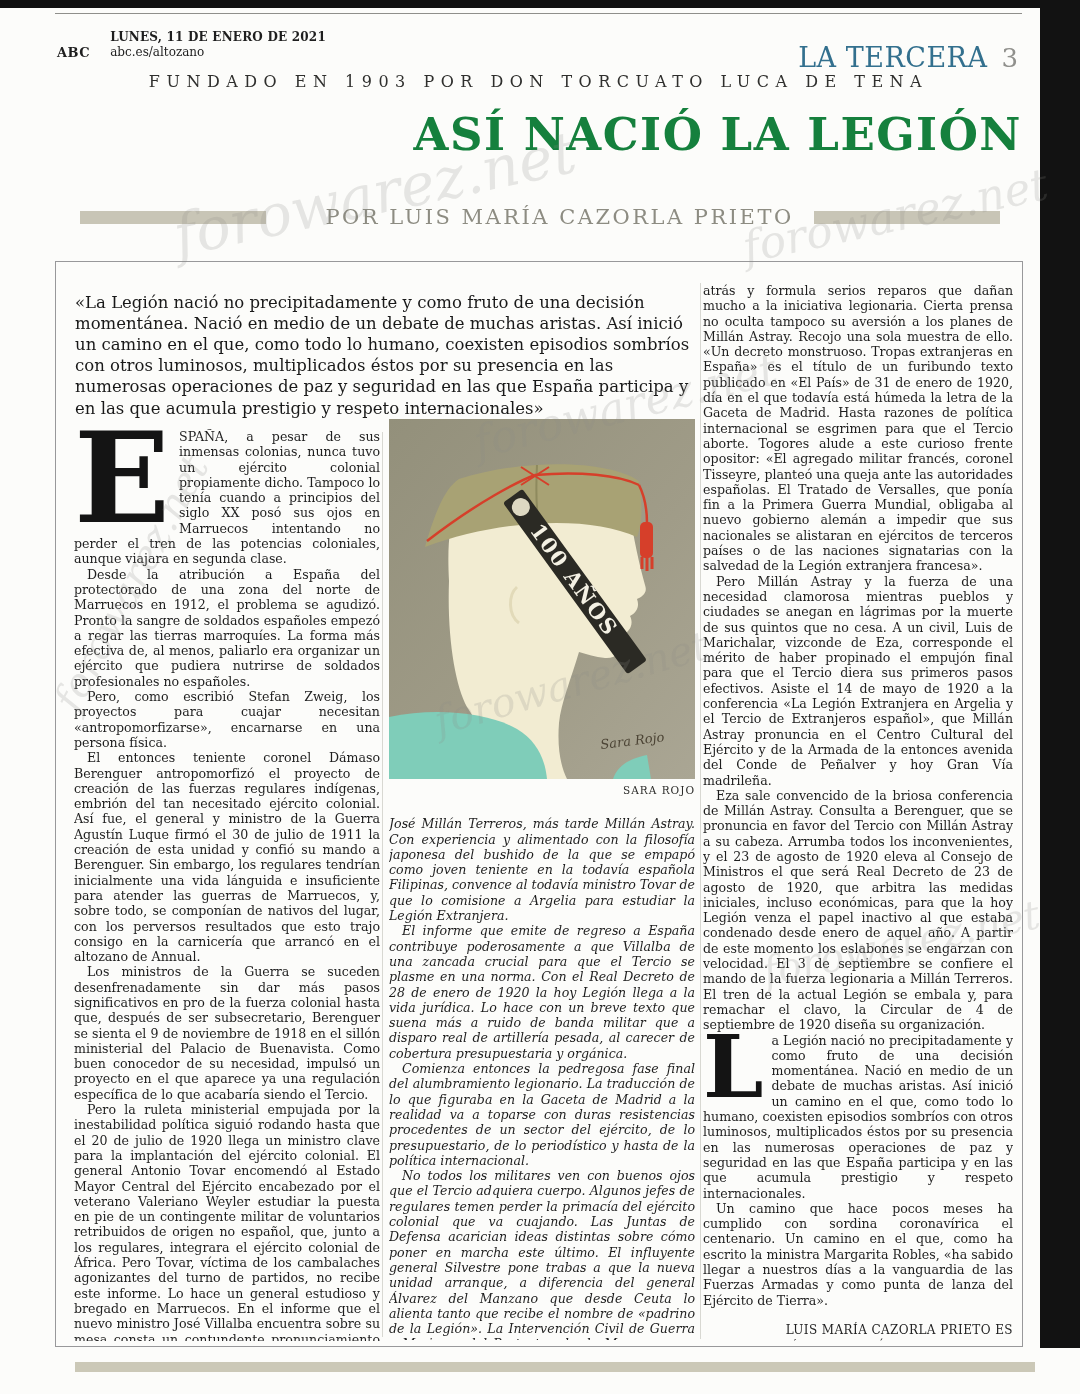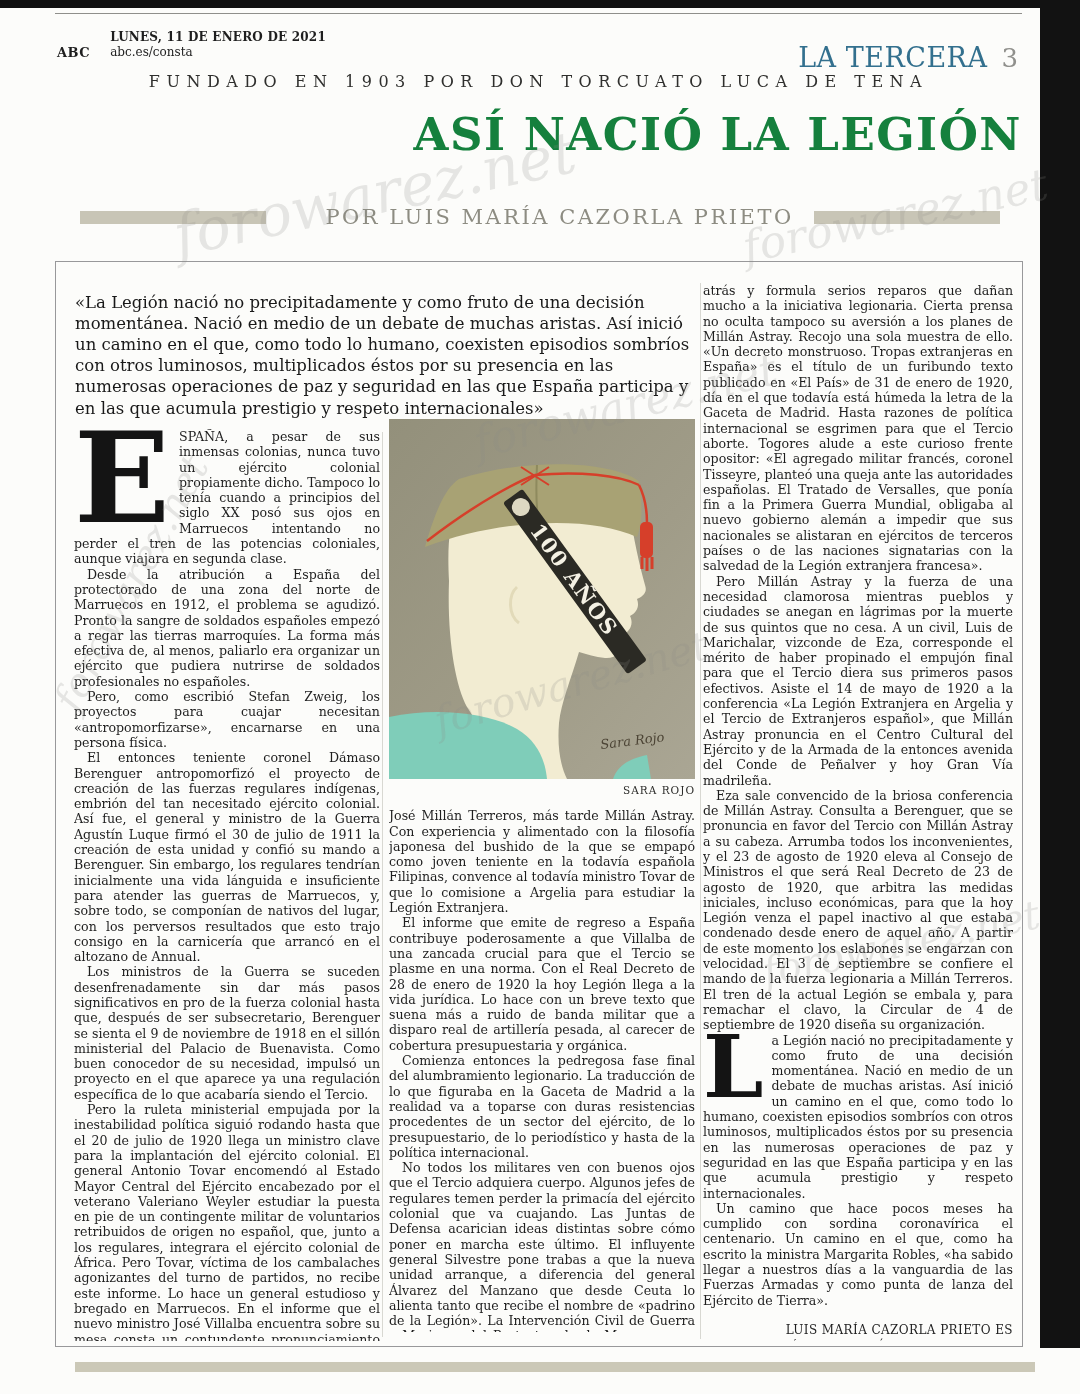--- a/index.html
+++ b/index.html
@@ -35,21 +35,21 @@
   .col p{margin:0;}
   .col p.ind{text-indent:13px;}
   .col1{left:74px;top:429px;width:306px;height:912px;}
   .col2{left:389px;top:419px;width:306px;height:922px;}
   .col3{left:703px;top:283px;width:310px;height:1058px;}
   .dropcap{float:left;font-weight:bold;color:#141414;}
   .ecap{font-size:126px;line-height:90px;margin:4px 9px 0 0;}
   .lcap{font-size:86px;line-height:60px;margin:4px 8px 0 0;}
   .illu{display:block;width:306px;height:360px;}
   .caption{margin-top:4px;text-align:right;font-size:10.5px;letter-spacing:1px;color:#2c2c2a;}
-  .col2text{margin-top:10px;height:524px;overflow:hidden;}
+  .col2text{margin-top:18px;height:524px;overflow:hidden;font-style:italic;}
   .credit{margin-top:14px;text-align:right;font-size:12px;line-height:17px;letter-spacing:.4px;color:#1f1f1f;}
   .bottom-bar{position:absolute;left:75px;top:1362px;width:960px;height:10px;background:#cbc8b7;}
   .wm{position:absolute;font-style:italic;color:rgba(140,140,134,.20);pointer-events:none;white-space:nowrap;}
   .wm1{left:170px;top:160px;font-size:58px;transform:rotate(-12deg);}
   .wm2{left:470px;top:380px;font-size:44px;transform:rotate(-14deg);}
   .wm3{left:740px;top:190px;font-size:44px;transform:rotate(-12deg);}
   .wm4{left:-10px;top:560px;font-size:40px;transform:rotate(-62deg);}
   .wm5{left:430px;top:660px;font-size:40px;transform:rotate(-16deg);}
   .wm6{left:760px;top:920px;font-size:40px;transform:rotate(-12deg);}
 </style>
@@ -60,21 +60,21 @@
 
   <div class="top-strip"></div>
   <div class="right-strip"></div>
 
   <div class="header-rule"></div>
 
   <div class="header-left">
     <span class="brand">ABC</span>
     <div class="dateblock">
       <div class="d">LUNES, 11 DE ENERO DE 2021</div>
-      <div class="u">abc.es/consta</div>
+      <div class="u">abc.es/altozano</div>
     </div>
   </div>
 
   <div class="header-right">
     <span class="section">LA TERCERA</span>
     <span class="pageno">3</span>
   </div>
 
   <div class="founded">FUNDADO EN 1903 POR DON TORCUATO LUCA DE TENA</div>
 

